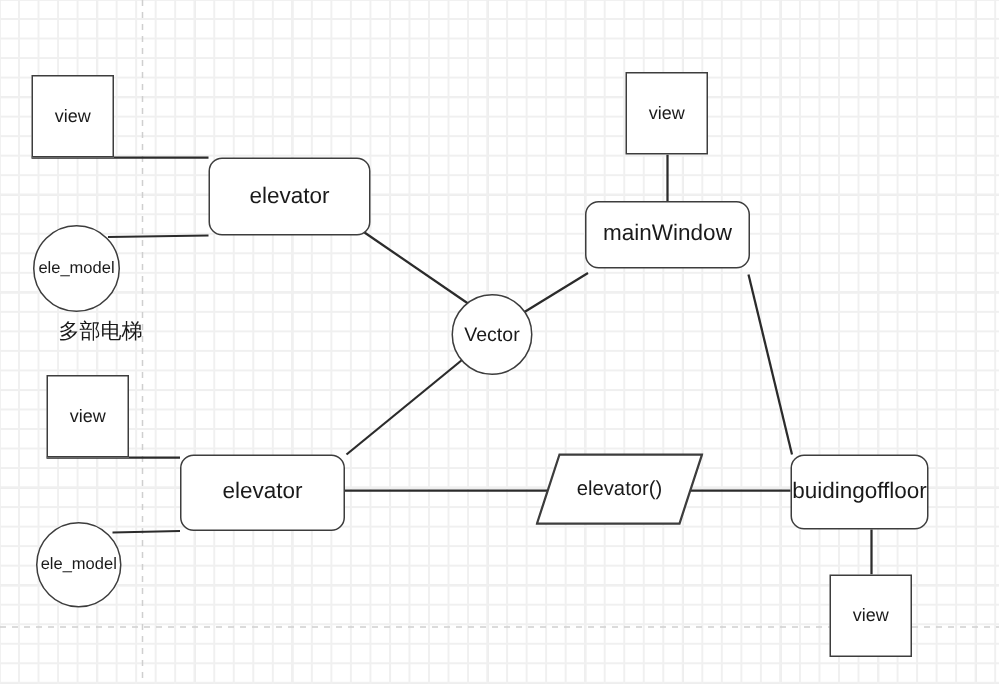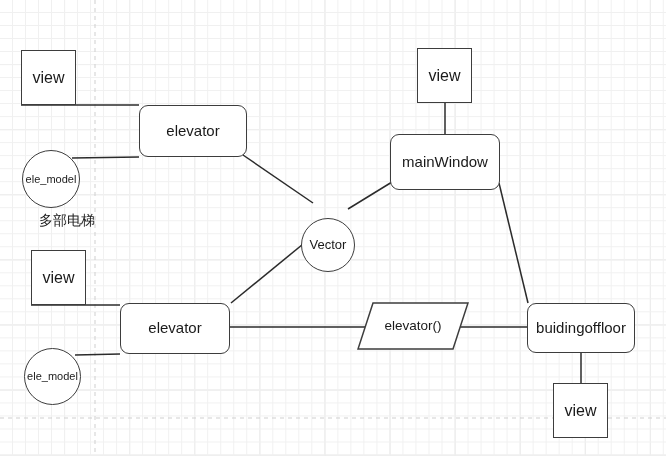--- a/index.html
+++ b/index.html
@@ -40,21 +40,21 @@
     align-items: center;
     justify-content: center;
     background: #ffffff;
     color: #1a1a1a;
     font-family: "Liberation Sans", sans-serif;
     text-align: center;
     line-height: 1.1;
   }
   .node-rect {
     border: 1.6px solid #3d3d3d;
-    font-size: 16px;
+    font-size: 12px;
   }
   .node-rounded {
     border: 1.6px solid #3d3d3d;
     border-radius: 9px;
     font-size: 15px;
   }
   .node-circle {
     border: 1.3px solid #3d3d3d;
     border-radius: 50%;
     font-size: 11px;
@@ -119,42 +119,42 @@
       </div>
       <div class="node node-rounded" style="left: 139px; top: 105px; width: 108px; height: 52px;">
         <span>elevator</span>
       </div>
       <div class="node node-circle" style="left: 22px; top: 150px; width: 58px; height: 58px;">
         <span>ele_model</span>
       </div>
       <div class="node node-rect" style="left: 417px; top: 48px; width: 55px; height: 55px;">
         <span>view</span>
       </div>
-      <div class="node node-rounded" style="left: 390px; top: 134px; width: 110px; height: 56px;">
+      <div class="node node-rounded" style="left: 390px; top: 134px; width: 110px; height: 45px;">
         <span>mainWindow</span>
       </div>
-      <div class="node node-circle big" style="left: 301px; top: 196px; width: 54px; height: 54px; margin-top: 22px;">
+      <div class="node node-circle big" style="left: 301px; top: 196px; width: 54px; height: 54px;">
         <span>Vector</span>
       </div>
       <div class="node node-rect" style="left: 31px; top: 250px; width: 55px; height: 55px;">
         <span>view</span>
       </div>
       <div class="node node-rounded" style="left: 120px; top: 303px; width: 110px; height: 51px;">
         <span>elevator</span>
       </div>
       <div class="node node-circle" style="left: 24px; top: 348px; width: 57px; height: 57px;">
         <span>ele_model</span>
       </div>
       <div class="node node-para" style="left: 357px; top: 302px; width: 112px; height: 48px;">
         <svg class="para-shape" viewBox="0 0 112 48" preserveAspectRatio="none">
           <polygon points="16,1 111,1 96,47 1,47" fill="#ffffff" stroke="#3d3d3d" stroke-width="1.5" vector-effect="non-scaling-stroke"></polygon>
         </svg>
         <span class="para-label">elevator()</span>
       </div>
-      <div class="node node-rounded" style="left: 527px; top: 303px; width: 108px; height: 50px;">
+      <div class="node node-rounded" style="left: 527px; top: 303px; width: 92px; height: 50px;">
         <span>buidingoffloor</span>
       </div>
       <div class="node node-rect" style="left: 553px; top: 383px; width: 55px; height: 55px;">
         <span>view</span>
       </div>
     </div>
   <div id="annotations-group">
       <div class="free-label" style="left: 39px; top: 212px;">多部电梯</div>
     </div>
 

